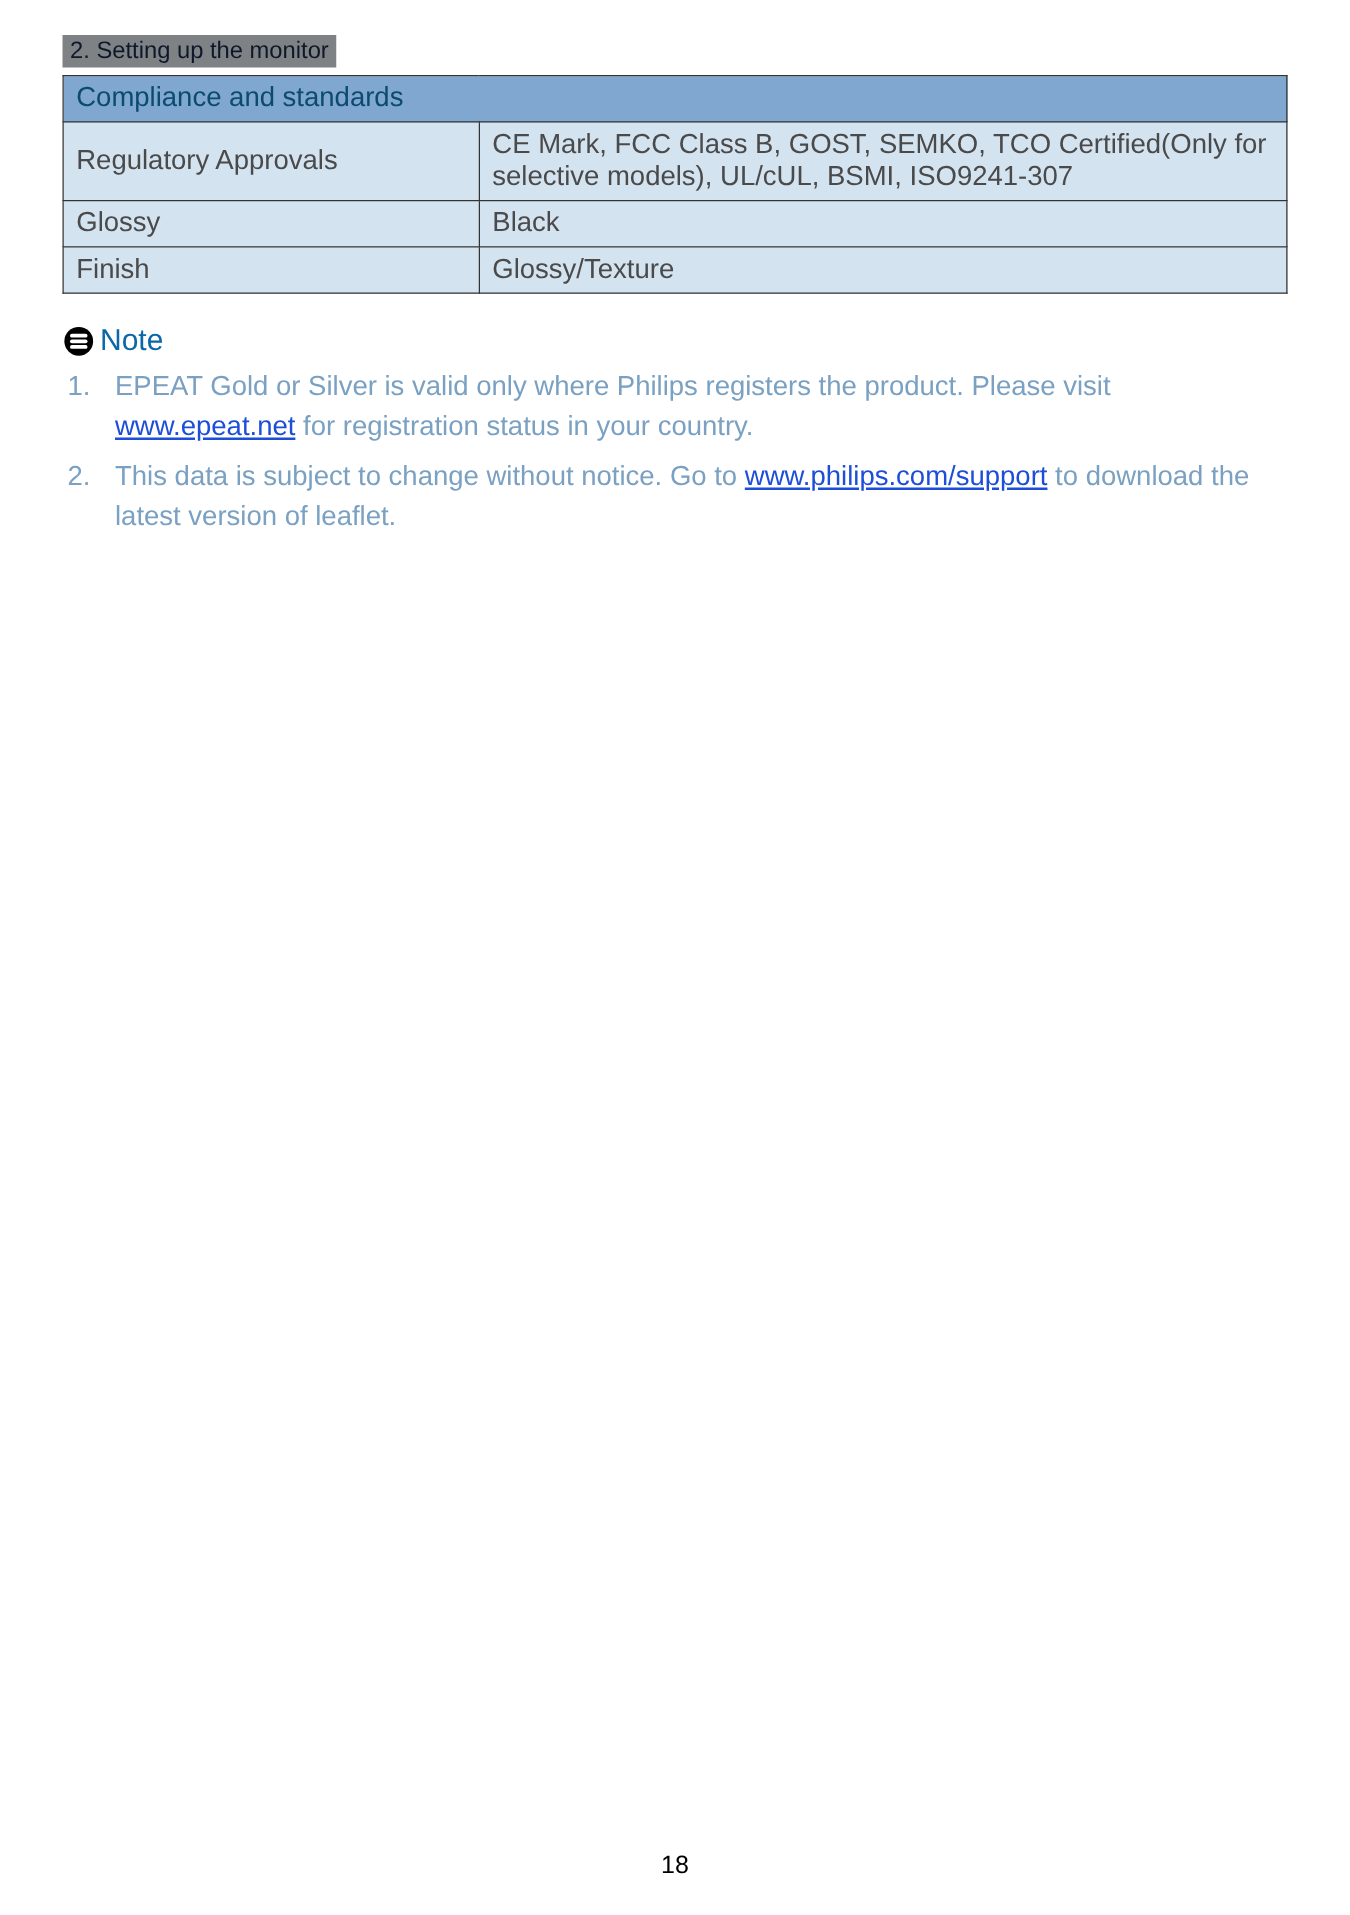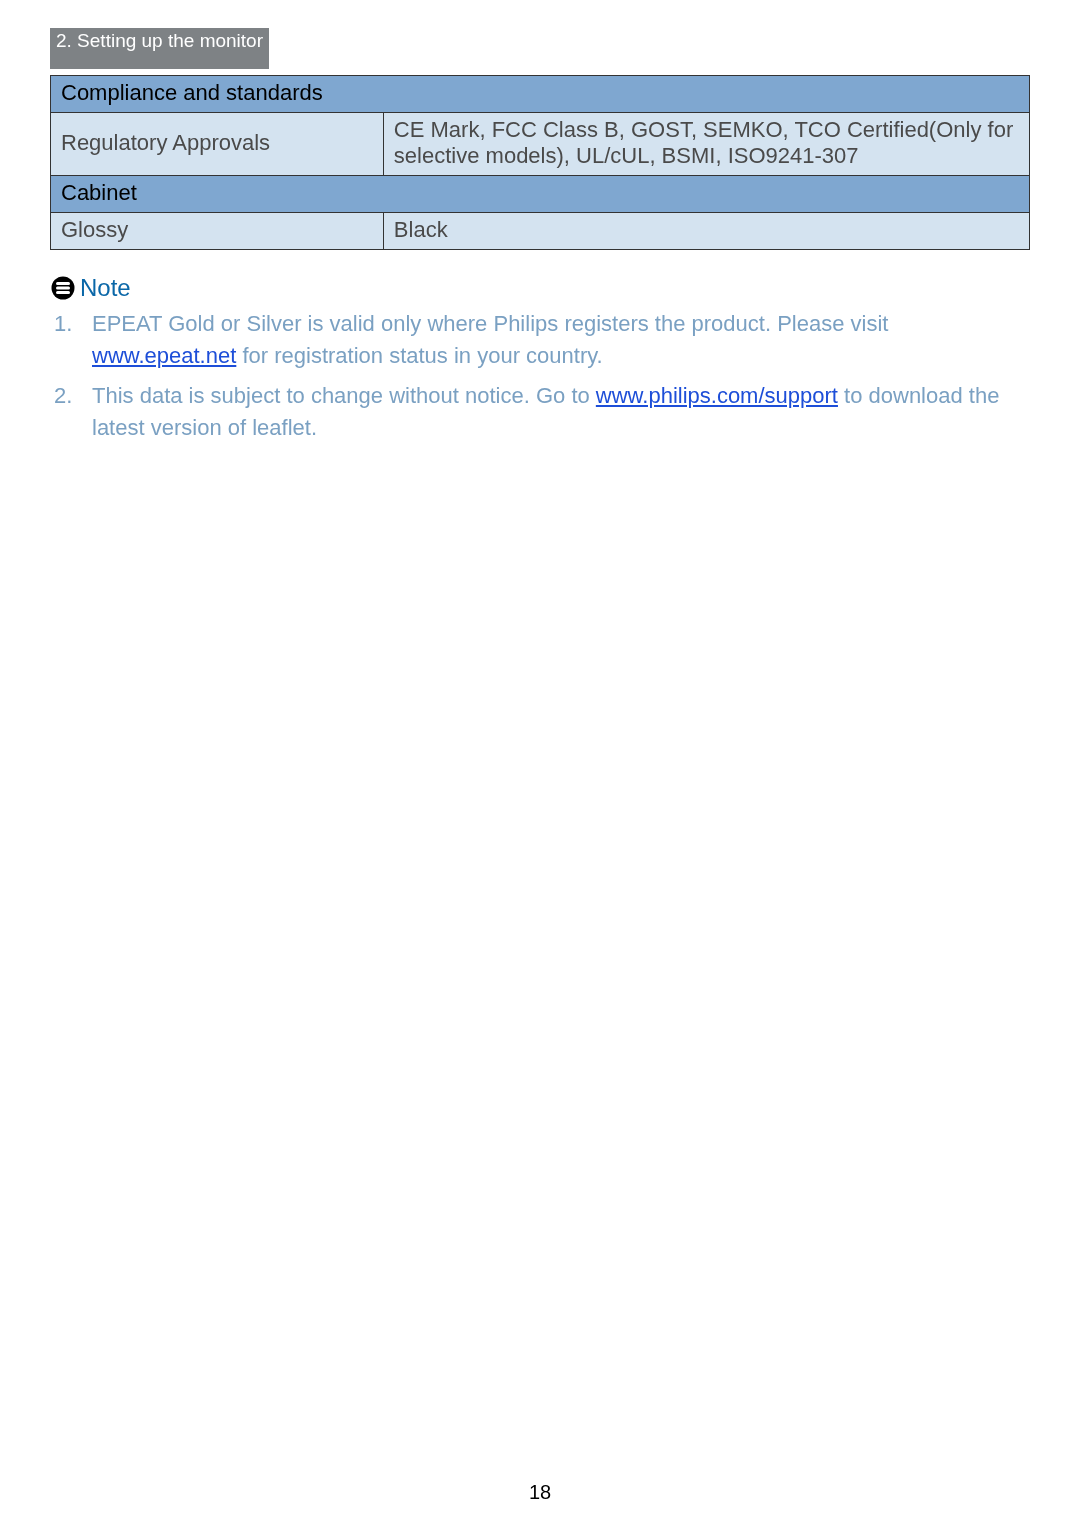--- a/index.html
+++ b/index.html
@@ -14,41 +14,41 @@
       font-family: "Gill Sans", "Gill Sans MT", "Segoe UI", sans-serif;
       font-weight: 300;
       color: #4a4a4a;
       position: relative;
     }
     .content {
       padding: 28px 50px 0 50px;
     }
     .section-header {
       background: #7e8285;
-      color: #ffffff;
+      color: #0f172a;
       font-size: 19px;
-      padding: 2px 6px 17px 6px;
+      padding: 2px 6px 2px 6px;
       display: inline-block;
       margin-bottom: 6px;
     }
     table {
       width: 100%;
       border-collapse: collapse;
       font-size: 22px;
     }
     table td, table th {
       border: 1px solid #333;
       padding: 4px 10px 6px 10px;
       text-align: left;
       font-weight: 300;
       vertical-align: middle;
     }
     .header-row td {
       background: #7fa7d0;
-      color: #000000;
+      color: #0c4a6e;
       font-weight: 400;
     }
     .data-row td {
       background: #d4e3f0;
       color: #4a4a4a;
     }
     .col-label {
       width: 34%;
     }
     .note-block {
@@ -107,26 +107,27 @@
 
   <table>
     <tbody>
         <tr class="header-row">
       <td colspan="2">Compliance and standards</td>
     </tr>
     <tr class="data-row">
       <td class="col-label">Regulatory Approvals</td>
       <td>CE Mark, FCC Class B, GOST, SEMKO, TCO Certified(Only for selective models), UL/cUL,  BSMI, ISO9241-307</td>
     </tr>
-    <tr class="header-row">
-      <td colspan="2">Cabinet</td>
-    </tr>
     <tr class="data-row">
       <td class="col-label">Glossy</td>
       <td>Black</td>
+    </tr>
+    <tr class="data-row">
+      <td class="col-label">Finish</td>
+      <td>Glossy/Texture</td>
     </tr>
   </tbody>
     </table>
 
   <div class="note-block">
     <div class="note-title">
       <span class="note-icon">
         <svg width="26" height="26" viewBox="0 0 26 26">
           <circle cx="13" cy="13" r="11.5" fill="#000"></circle>
           <rect x="6" y="7" width="14" height="3" rx="1.5" fill="#fff"></rect>

